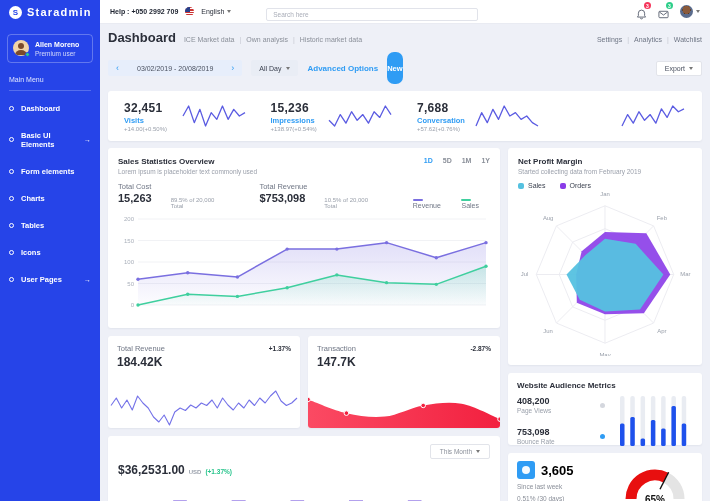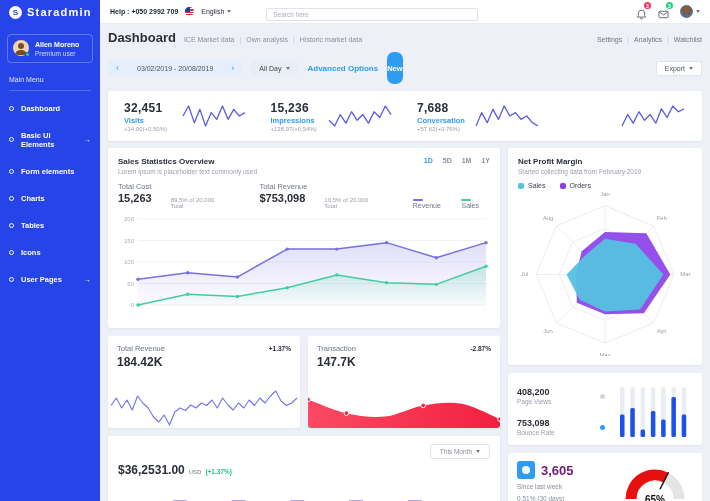--- a/index.html
+++ b/index.html
@@ -116,21 +116,21 @@
   .aud-label { font-size:6.5px; color:#9aa0ab; margin-top:1px; }
   .aud-dot { width:5px; height:5px; border-radius:50%; margin-left:auto; margin-right:8px; }
   .aud-bars { flex:1; display:flex; align-items:center; justify-content:center; }
 
   
   .card-weekly { flex:none; height:64px; padding:8px 9px; display:flex; overflow:hidden; }
   .weekly-left { display:flex; flex-direction:column; }
   .weekly-top { display:flex; align-items:center; gap:6px; }
   .weekly-icon { width:18px; height:18px; border-radius:3px; background:#2f9cf4; display:flex; align-items:center; justify-content:center; }
   .weekly-icon::after { content:""; width:8px; height:8px; border-radius:50%; background:#fff; opacity:.95; }
-  .weekly-value { font-size:13px; font-weight:bold; color:#701a75; }
+  .weekly-value { font-size:13px; font-weight:bold; color:#000000; }
   .weekly-label { font-size:6.5px; color:#8a8f99; margin-top:4px; }
   .weekly-note { font-size:6.5px; color:#8a8f99; margin-top:5px; }
   .gauge-wrap { margin-left:auto; align-self:flex-end; }
 
   
   .card-market { flex:none; height:90px; padding:8px 10px; position:relative; overflow:hidden; }
   .mo-head { display:flex; }
   .mo-filter { margin-left:auto; border:1px solid #e2e4ea; border-radius:2px; font-size:6.5px; color:#8a8f99; padding:3px 9px; height:fit-content; display:flex; gap:4px; align-items:center; cursor:pointer; }
   .mo-value-row { display:flex; align-items:baseline; gap:4px; margin-top:4px; }
   .mo-value { font-size:12px; font-weight:bold; color:#2b2f3a; }
@@ -484,20 +484,21 @@
                   <text x="6.685000000000002" y="87.50000000000001" font-size="6" fill="#9aa0ab" text-anchor="middle" font-family="Liberation Sans">Jul</text>
                   <line x1="88" y1="85.5" x2="38.856078707534934" y2="36.35607870753495" stroke="#ececf1" stroke-width="1"></line>
                   <text x="30.50161208781588" y="30.001612087815893" font-size="6" fill="#9aa0ab" text-anchor="middle" font-family="Liberation Sans">Aug</text>
                   <polygon points="88,42.410000000000004 129.7723330985953,43.72766690140471 154.02499999999998,85.5 127.31513703397204,124.81513703397204 88,125.81 59.49652565037027,114.00347434962973 58.81,85.5 64.41091777961677,61.91091777961678" fill="#8a3ce8" fill-opacity="0.9"></polygon>
                   <polygon points="88,49.36 118.96067041425299,54.53932958574701 147.075,85.5 123.38362333057484,120.88362333057484 88,123.03 62.445160927918174,111.05483907208183 49.08,85.5 68.34243148301397,65.84243148301398" fill="#55c1e0" fill-opacity="0.95"></polygon>
                 </svg>
               </div>
           </div>
 
           <div class="card card-audience" data-interactable="false">
+            <div class="card-title" data-interactable="false">Website Audience Metrics</div>
             <div class="aud-body">
               <div class="aud-metrics" data-interactable="false">
                 <div class="aud-row" data-interactable="false">
                   <span data-interactable="false">
                     <div class="aud-value" data-interactable="false">408,200</div>
                     <div class="aud-label" data-interactable="false">Page Views</div>
                   </span>
                   <span class="aud-dot" id="dot0" data-interactable="false" style="background: rgb(212, 215, 222);"></span>
                 </div>
                 <div class="aud-row" data-interactable="false">

